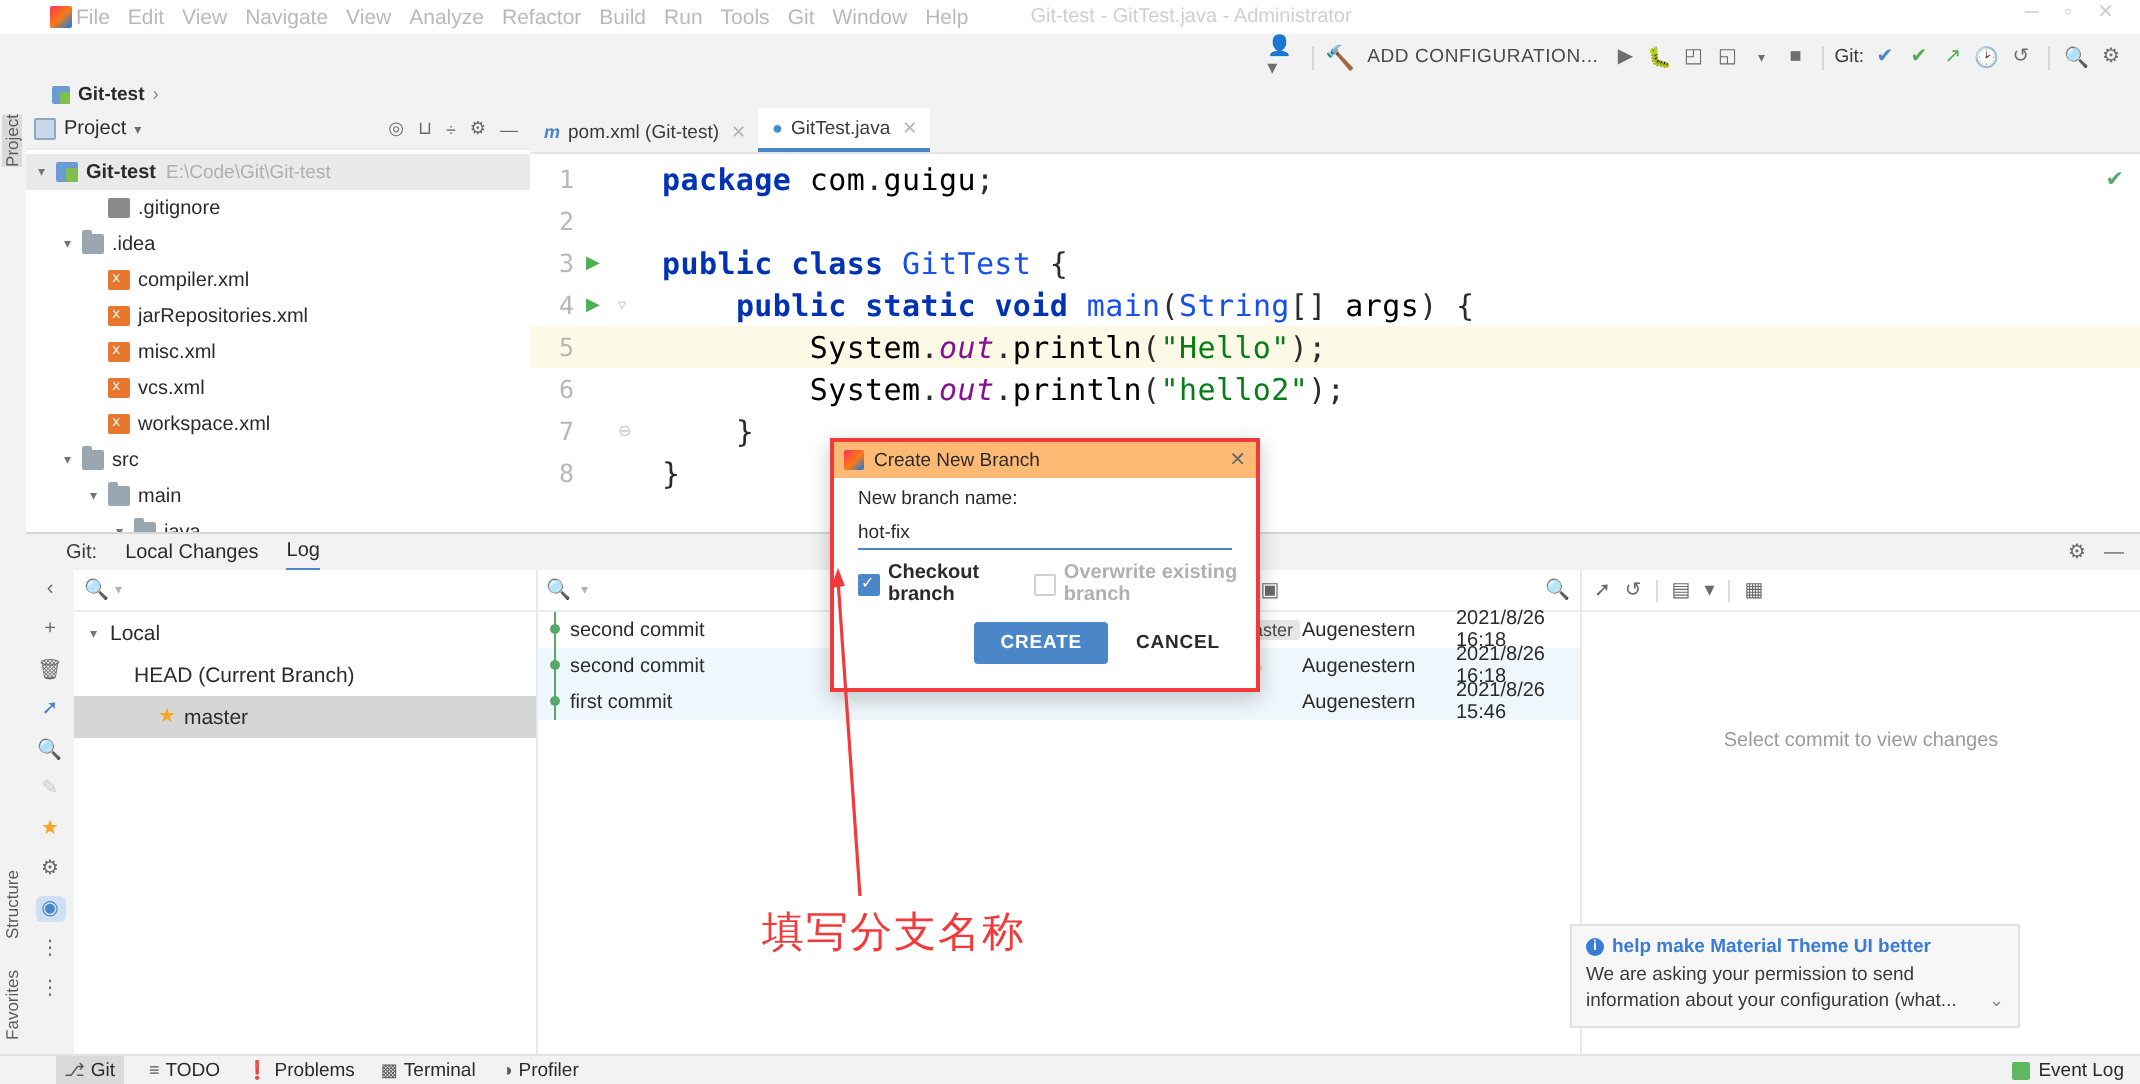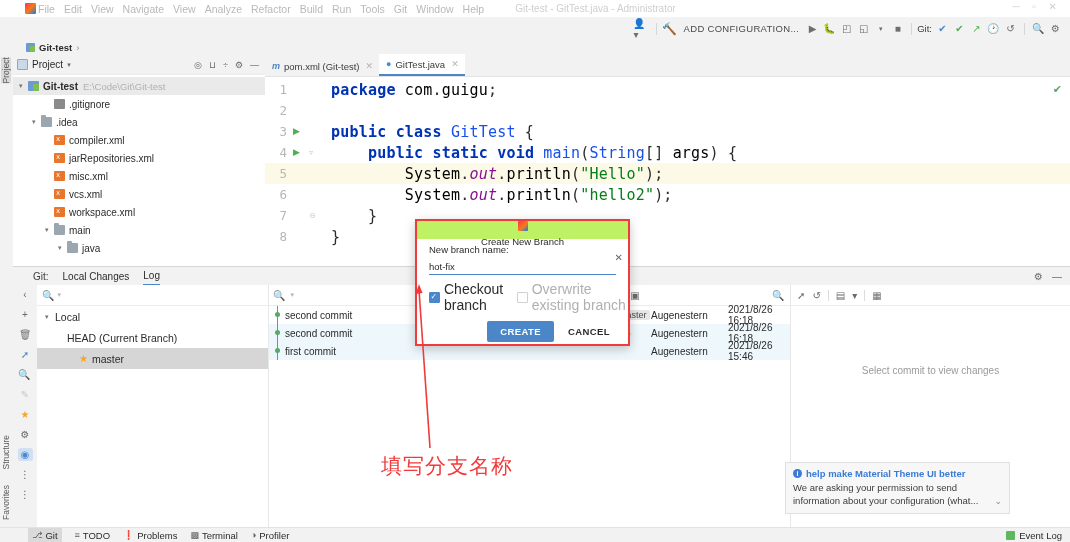--- a/index.html
+++ b/index.html
@@ -156,29 +156,29 @@
     border-top:1px solid #e3e3e3;display:flex;align-items:center;padding-left:28px;box-sizing:border-box;gap:13px;}
   .sb-item{display:flex;align-items:center;gap:3px;font-size:9.5px;color:#2b2b2b;}
   .sb-item.sel{background:#dadada;padding:0 4px;height:15px;}
   .sb-ico{font-size:9px;color:#5a5a5a;}
   .sb-right{margin-left:auto;display:flex;align-items:center;gap:4px;padding-right:8px;text-align:center;}
   .evt-sq{width:9px;height:9px;background:#5fb760;border-radius:1px;}
 
   
   .dlg{position:absolute;left:415px;top:219px;width:215px;height:127px;background:#ffffff;
     border:2px solid #f23a3a;box-sizing:border-box;box-shadow:0 3px 10px rgba(0,0,0,.22);z-index:40;}
-  .dlg-title{height:18px;display:flex;align-items:center;padding:0 5px;gap:5px;background:#bef264;flex-direction:column;}
+  .dlg-title{height:18px;display:flex;align-items:center;padding:0 5px;gap:5px;background:#fdba74;}
   .dlg-ico{width:10px;height:10px;background:linear-gradient(135deg,#fe315d 0%,#f97a12 55%,#087cfa 100%);border-radius:1px;flex:none;}
   .dlg-ttext{font-size:9.5px;color:#2b2b2b;}
   .dlg-x{margin-left:auto;color:#6a6a6a;font-size:10px;}
   .dlg-lbl{font-size:9.5px;color:#2b2b2b;padding:5px 0 0 12px;}
   .dlg-input{margin:4px 12px 0 12px;height:15px;border-bottom:1.5px solid #4a86c8;
     font-size:9.5px;color:#2b2b2b;display:flex;align-items:center;}
   .dlg-checks{display:flex;align-items:center;gap:10px;padding:6px 0 0 12px;}
-  .cbox{display:flex;align-items:center;gap:4px;font-size:14px;color:#2b2b2b;}
+  .cbox{display:flex;align-items:center;gap:4px;font-size:10px;color:#2b2b2b;font-weight:bold;}
   .cbox.dis{color:#b0b0b0;}
   .cb{width:9px;height:9px;border:1px solid #9a9a9a;border-radius:1px;background:#fff;flex:none;position:relative;}
   .cb.on{background:#4a86c8;border-color:#4a86c8;}
   .cb.on:after{content:"✓";position:absolute;left:0.5px;top:-2px;color:#fff;font-size:8px;line-height:11px;}
   .cb.dis{border-color:#d0d0d0;}
   .dlg-btns{display:flex;align-items:center;justify-content:flex-end;gap:10px;
     padding:8px 14px 0 0;}
   .btn-create{background:#4a86c8;color:#fff;font-size:9.5px;font-weight:bold;letter-spacing:.4px;
     padding:5px 13px;border-radius:2px;}
   .btn-cancel{color:#2b2b2b;font-size:9.5px;font-weight:bold;letter-spacing:.4px;padding:5px 4px;}
@@ -298,20 +298,25 @@
         </div>
         <div class="node" style="padding-left: 32px;">
           <span class="arrow"></span>
           <span class="fico xml"></span>
           <span class="nlabel">vcs.xml</span>
         </div>
         <div class="node" style="padding-left: 32px;">
           <span class="arrow"></span>
           <span class="fico xml"></span>
           <span class="nlabel">workspace.xml</span>
+        </div>
+        <div class="node" style="padding-left: 19px;">
+          <span class="arrow">▾</span>
+          <span class="fico folder"></span>
+          <span class="nlabel">src</span>
         </div>
         <div class="node" style="padding-left: 32px;">
           <span class="arrow">▾</span>
           <span class="fico folder"></span>
           <span class="nlabel">main</span>
         </div>
         <div class="node" style="padding-left: 45px;">
           <span class="arrow">▾</span>
           <span class="fico folder"></span>
           <span class="nlabel">java</span>

